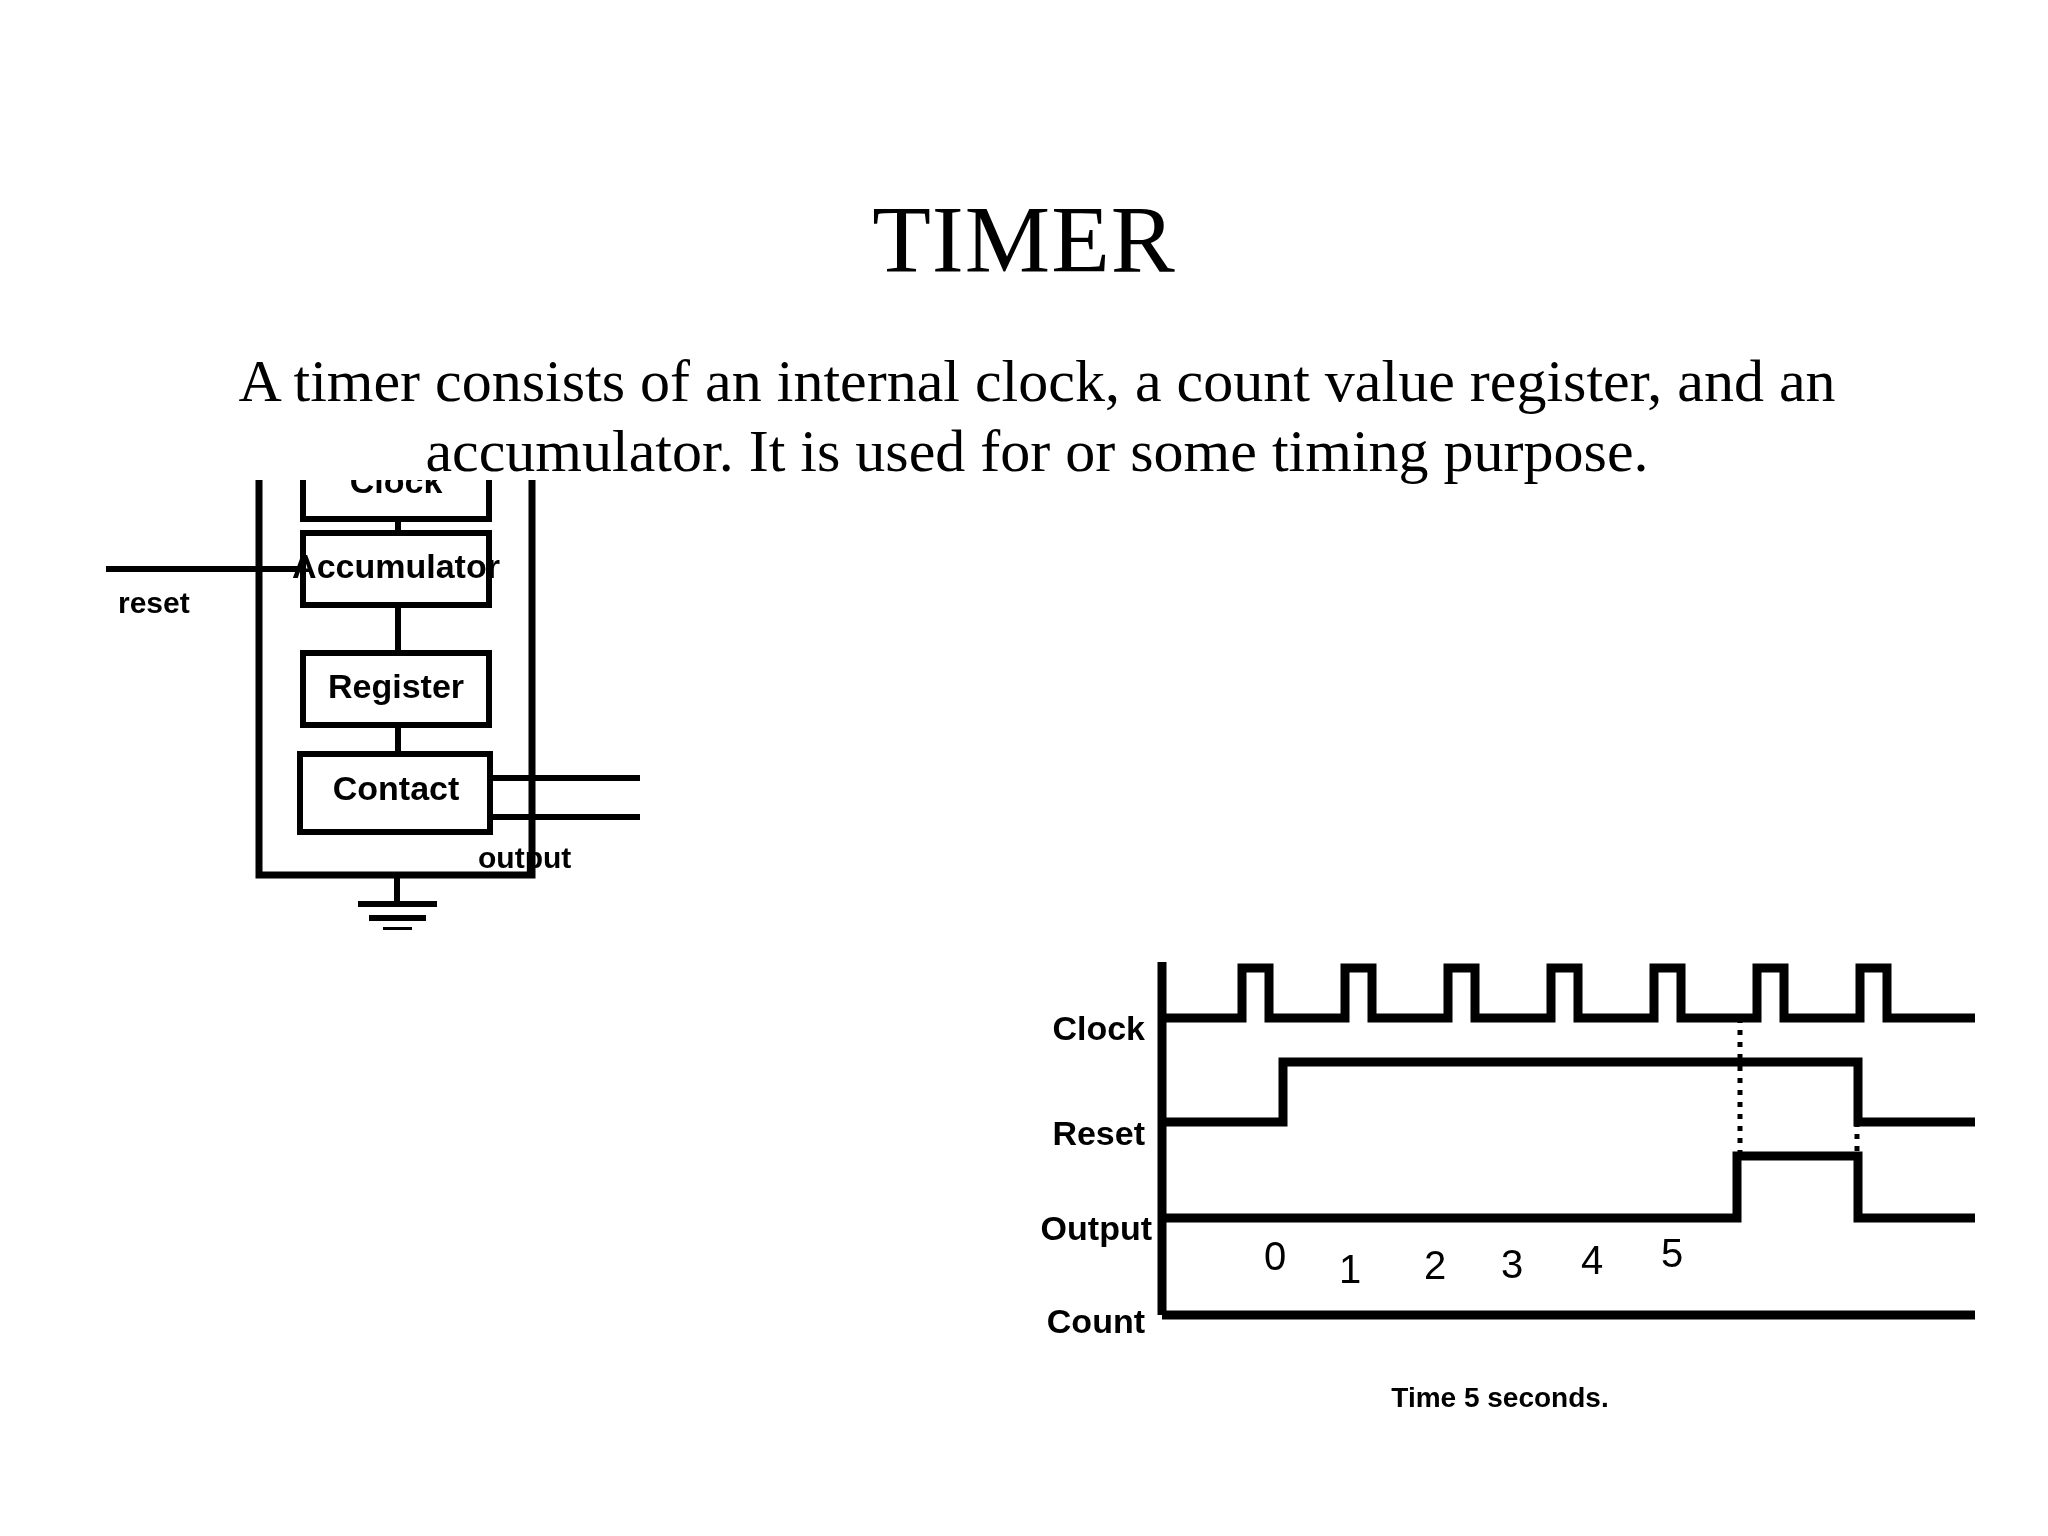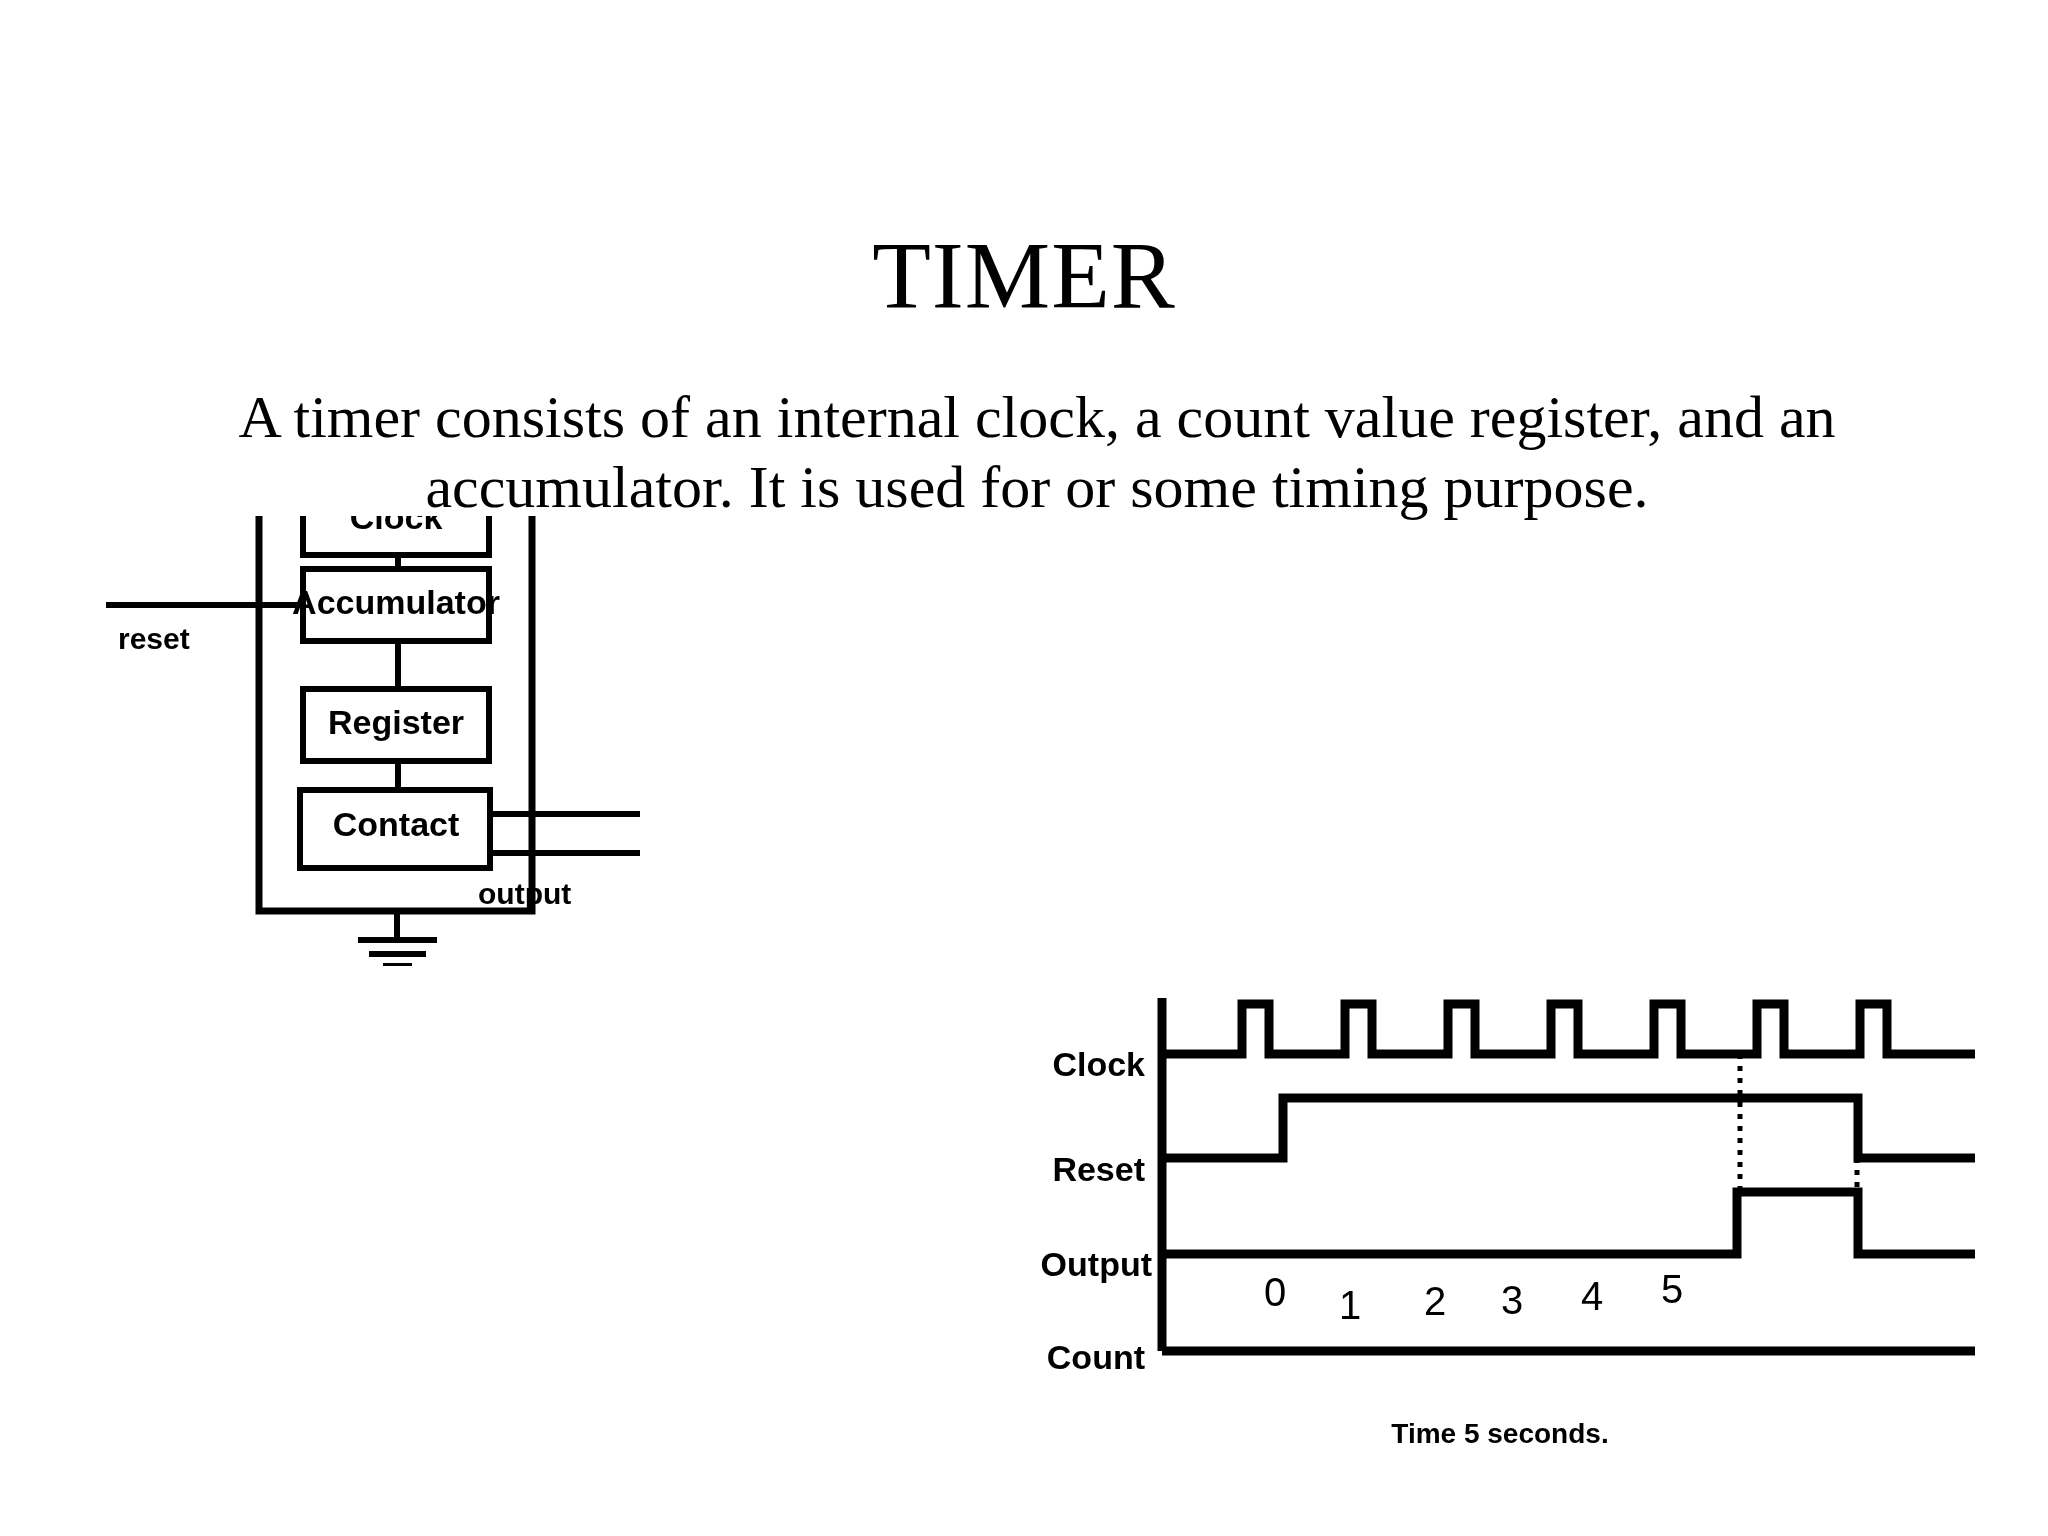--- a/index.html
+++ b/index.html
@@ -12,21 +12,20 @@
     height: 1536px;
     position: relative;
     overflow: hidden;
     font-family: "Liberation Sans", sans-serif;
     color: #000000;
   }
   .slide {
     position: absolute;
     inset: 0;
     background: #ffffff;
-    margin-top: 36px;
   }
   
   #slide-title {
     position: absolute;
     top: 128px;
     left: 0;
     width: 2048px;
     text-align: center;
     font-family: "Liberation Serif", serif;
     font-size: 96px;

